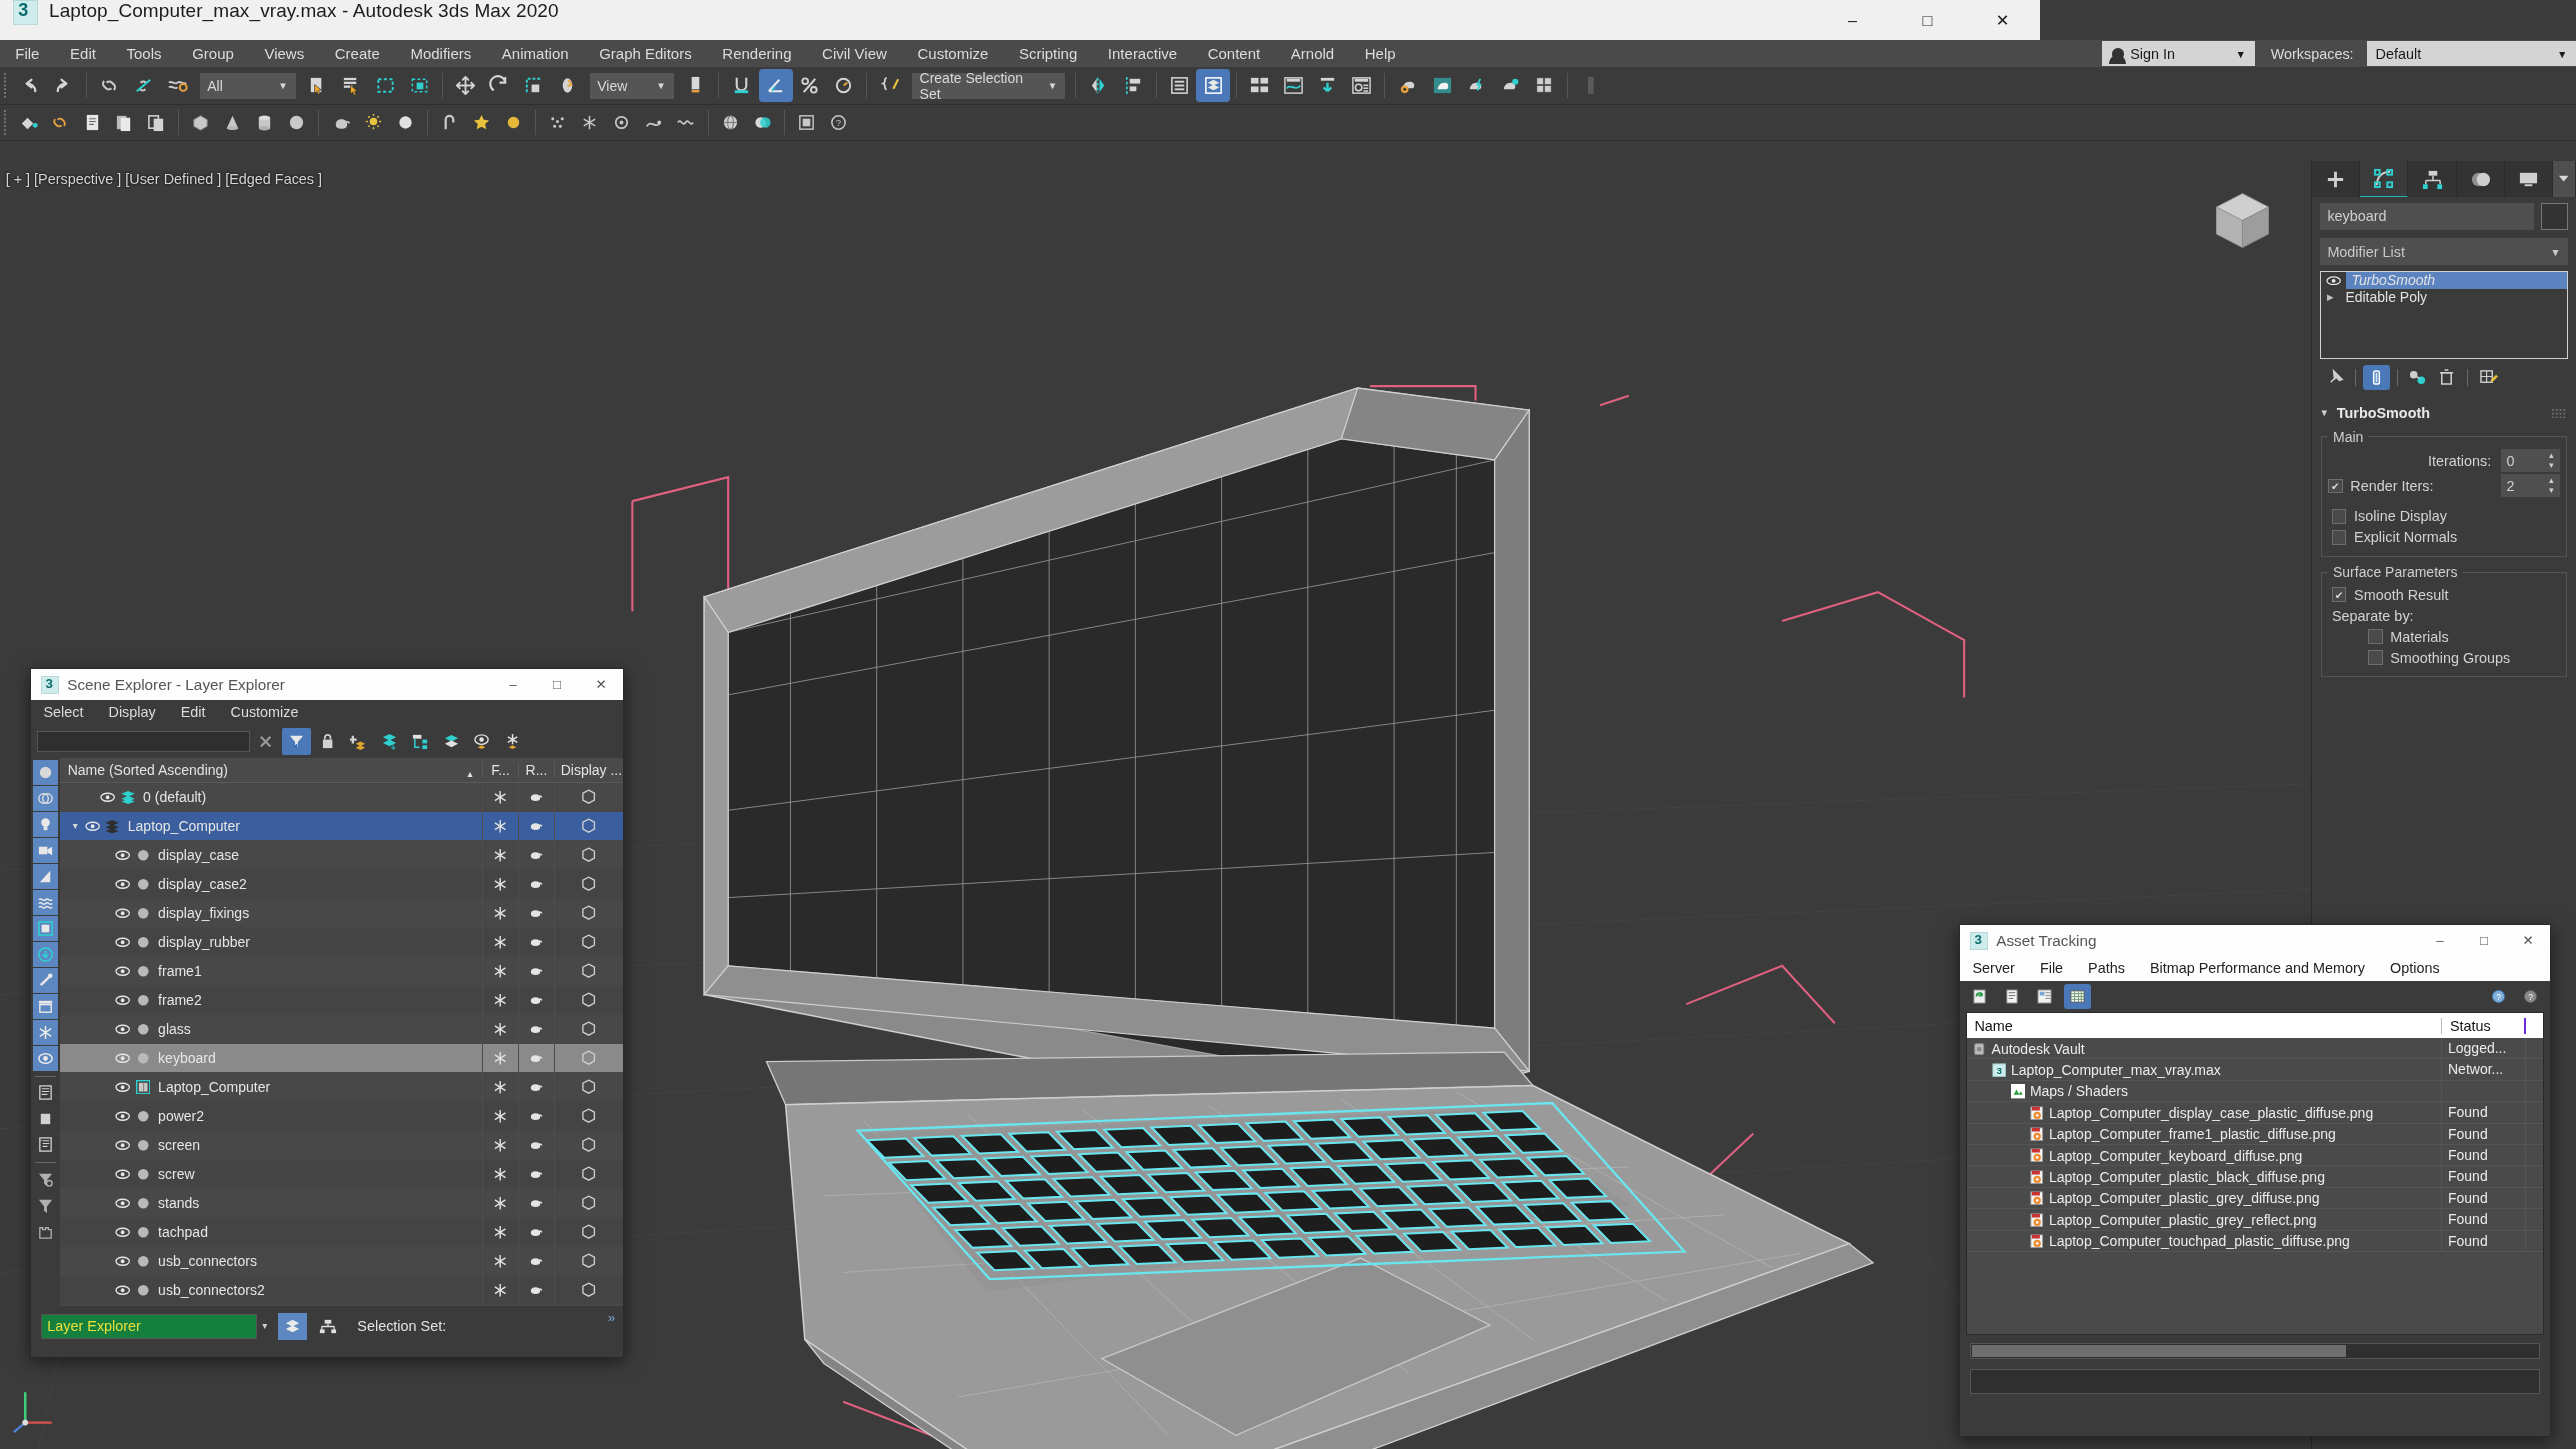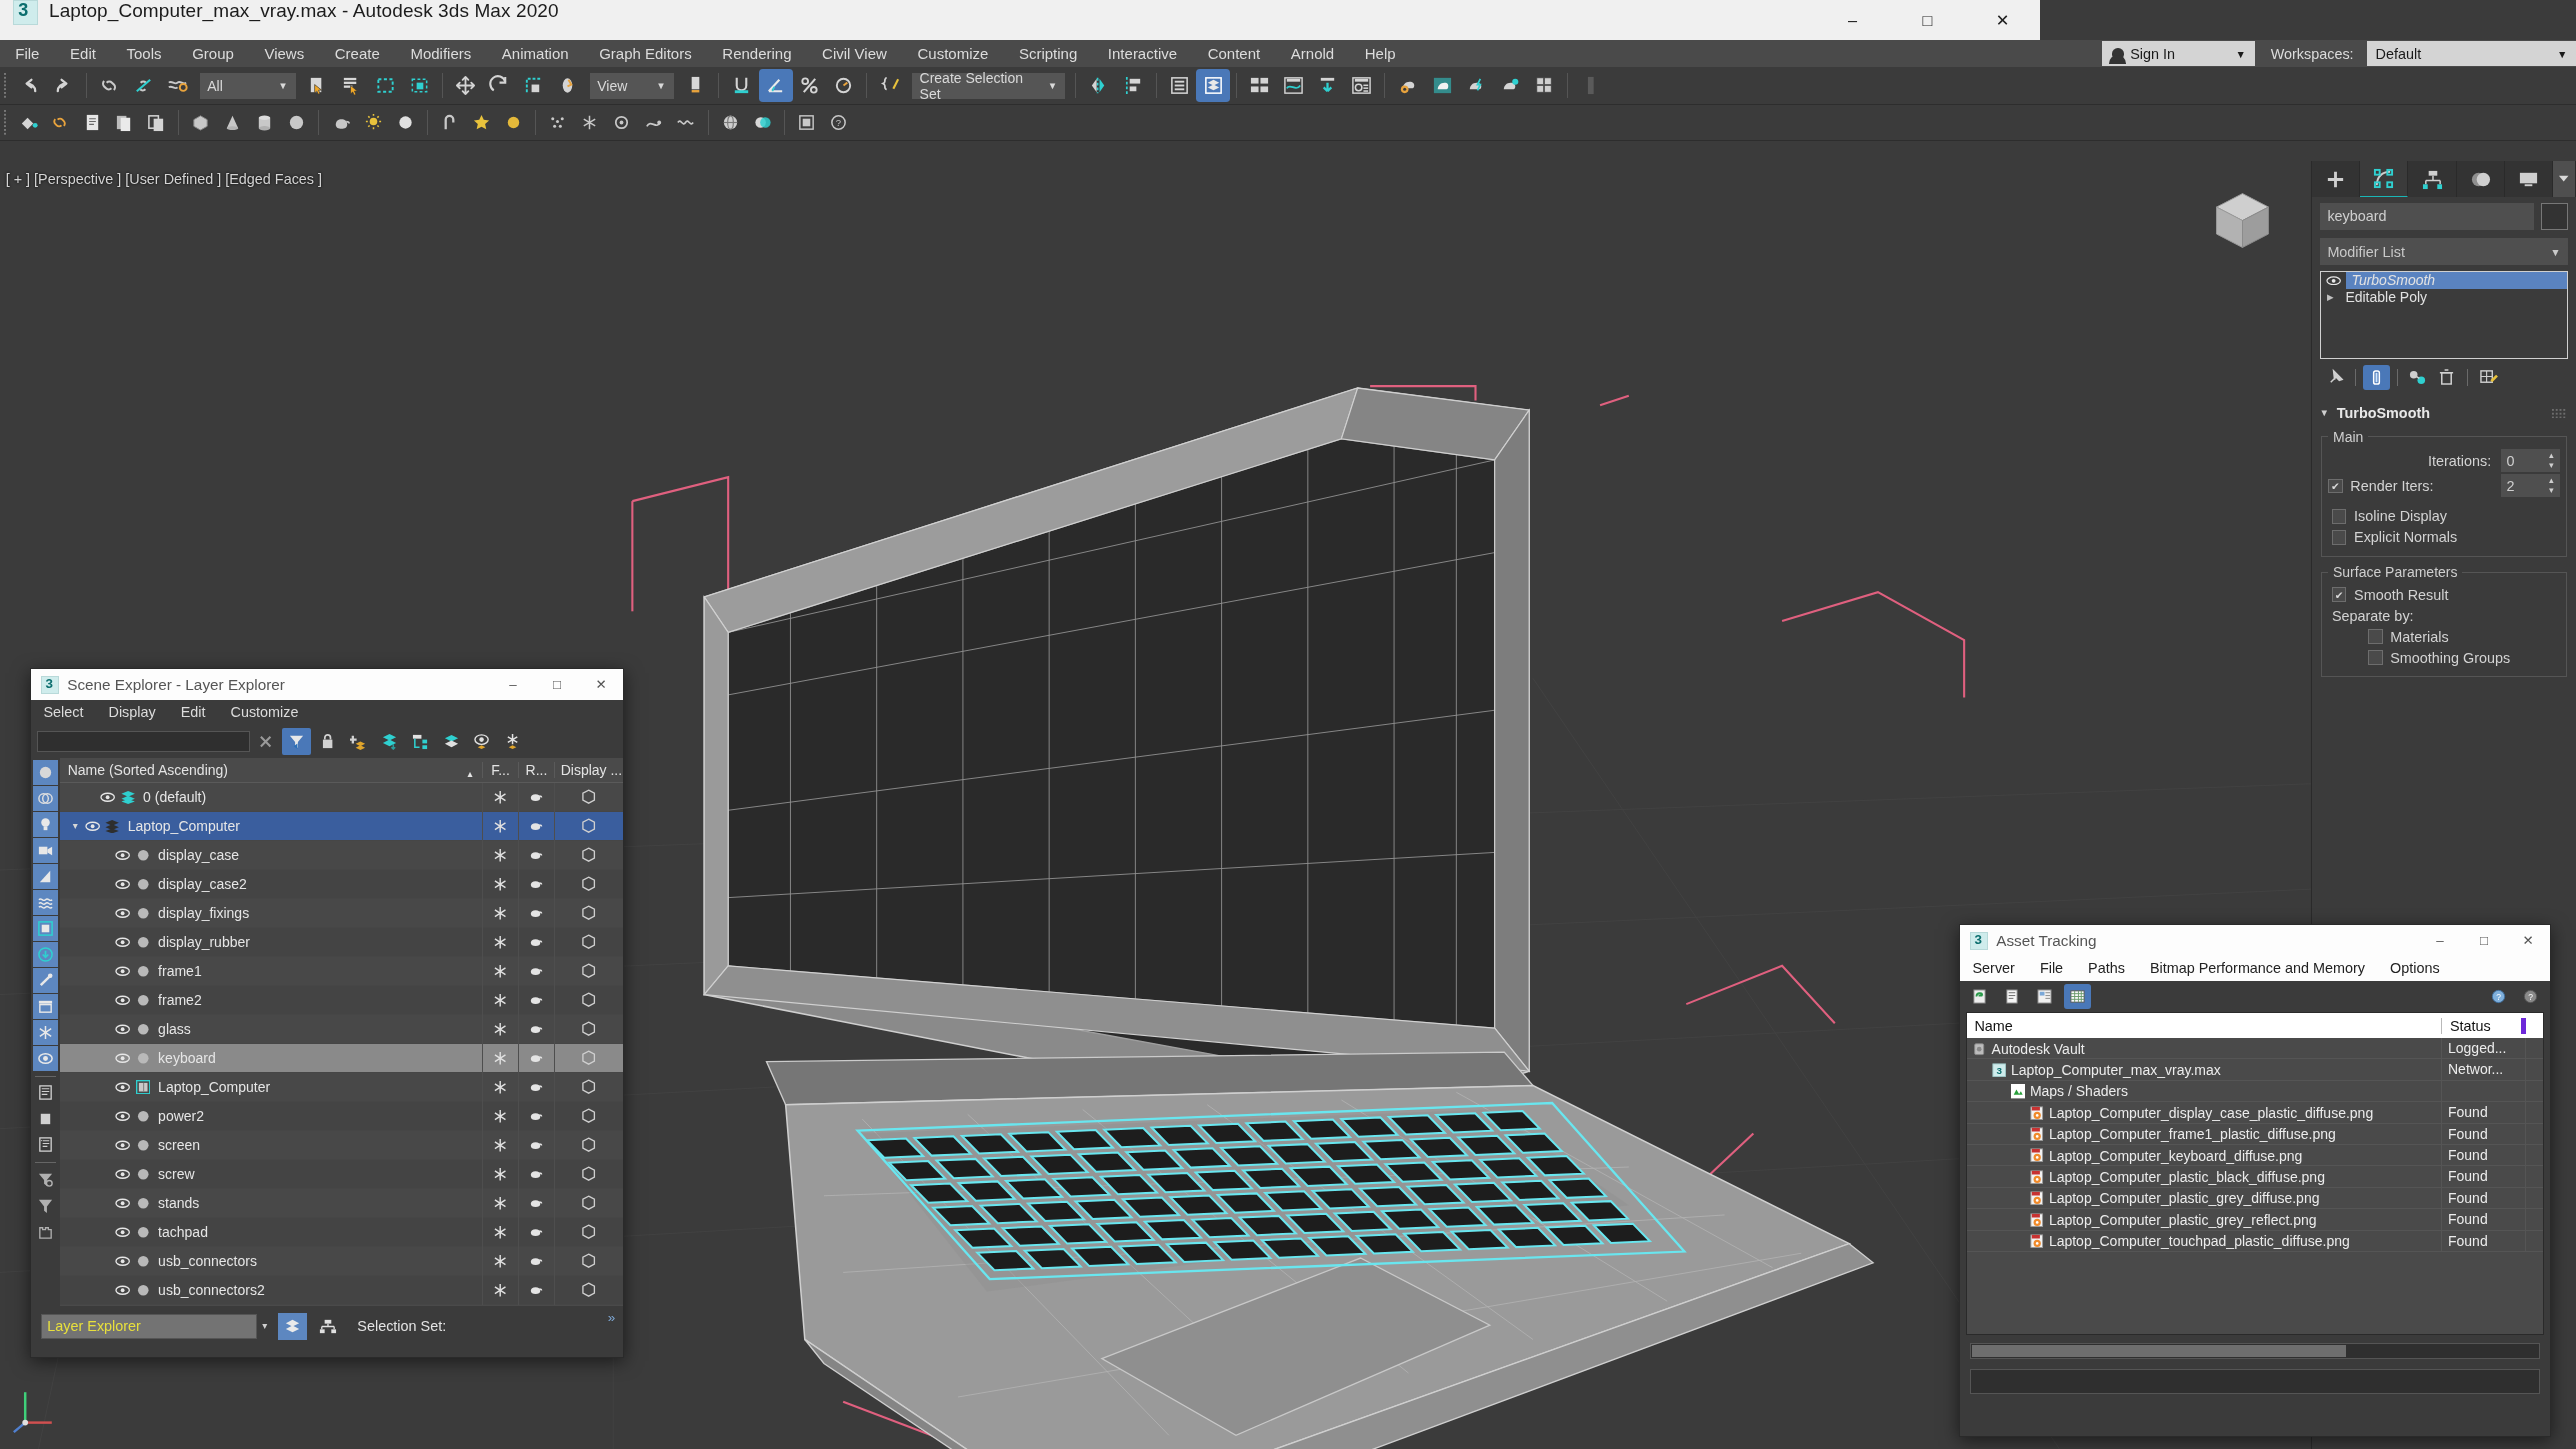--- a/index.html
+++ b/index.html
@@ -175,21 +175,21 @@
     border-left:1px solid #4e4e4e; height:29px; }
   .seRow .cd { width:69px; display:flex; align-items:center; justify-content:center;
     border-left:1px solid #4e4e4e; height:29px; }
   .seRow .tri { width:15.3px; text-align:center; font-size:8.6px; color:#d6d6d6; }
   .seRow .ind { display:inline-block; }
   .seRow .eye { width:19px; display:flex; justify-content:center; }
   .seRow .ldot { width:21px; display:flex; justify-content:center; }
   .seRow .nm { padding-left:4.8px; }
   #seFoot { height:40px; display:flex; align-items:center; padding:0 9.6px; gap:5.7px;
     background:#3b3b3b; position:relative; }
-  #seFootBox { width:216px; height:25px; background:#737373; border:1px solid #555;
+  #seFootBox { width:216px; height:25px; background:#15803d; border:1px solid #555;
     color:#e8e03c; font-size:14.4px; display:flex; align-items:center; padding:0 5.7px; }
   #seFoot .fcar { color:#cfcfcf; font-size:8.6px; margin-left:-1.9px; margin-right:3.8px; }
   #seFoot .fb { width:29px; height:27px; display:flex; align-items:center;
     justify-content:center; }
   #seFoot .fb.on { background:#5d87c0; }
   #seFoot .ssl { color:#e4e4e4; font-size:14.4px; margin-left:9.6px; }
   #seFoot .chev { position:absolute; right:7.7px; top:3.8px; color:#7fa9d6; font-size:13.4px; }
 
   
   #assetTrack { left:1959px; top:924px; width:592px; height:513px; }
@@ -197,21 +197,21 @@
     background:#3b3b3b; }
   #atTools .ti { width:27px; height:25px; display:flex; align-items:center;
     justify-content:center; }
   #atTools .ti.on { background:#4a78b8; border-radius:2.9px; }
   #atTools .sp { flex:1; }
   #atGrid { margin:0 5.7px; background:#4a4a4a; border:1px solid #2a2a2a;
     height:323px; overflow:hidden; }
   .atHead { display:flex; height:25px; background:#fff; color:#111; font-size:14.4px;
     align-items:center; }
   .atHead .n { flex:1; padding-left:7.7px; border-right:1px solid #b9b9b9; }
-  .atHead .s { width:84px; padding-left:7.7px; border-right:5px solid #6d28d9; }
+  .atHead .s { width:84px; padding-left:7.7px; border-right:2px solid #6d28d9; }
   .atHead .f { width:17px; }
   .atRow { display:flex; height:21.4px; font-size:14px;
     color:#ececec; border-bottom:1px solid #555; }
   .atRow .n { flex:1; display:flex; align-items:center; overflow:hidden;
     white-space:nowrap; border-right:1px solid #555; height:21.4px; }
   .atRow .s { width:84px; padding-left:5.7px; border-right:1px solid #555;
     height:21.4px; line-height:21.4px; overflow:hidden; }
   .atRow .f { width:17px; }
   .fico { width:14.4px; height:14.4px; margin-right:4.8px; flex:0 0 14.4px; }
   #atScroll { margin:7.7px 9.6px 0 9.6px; height:16.3px; background:#2f2f2f;

